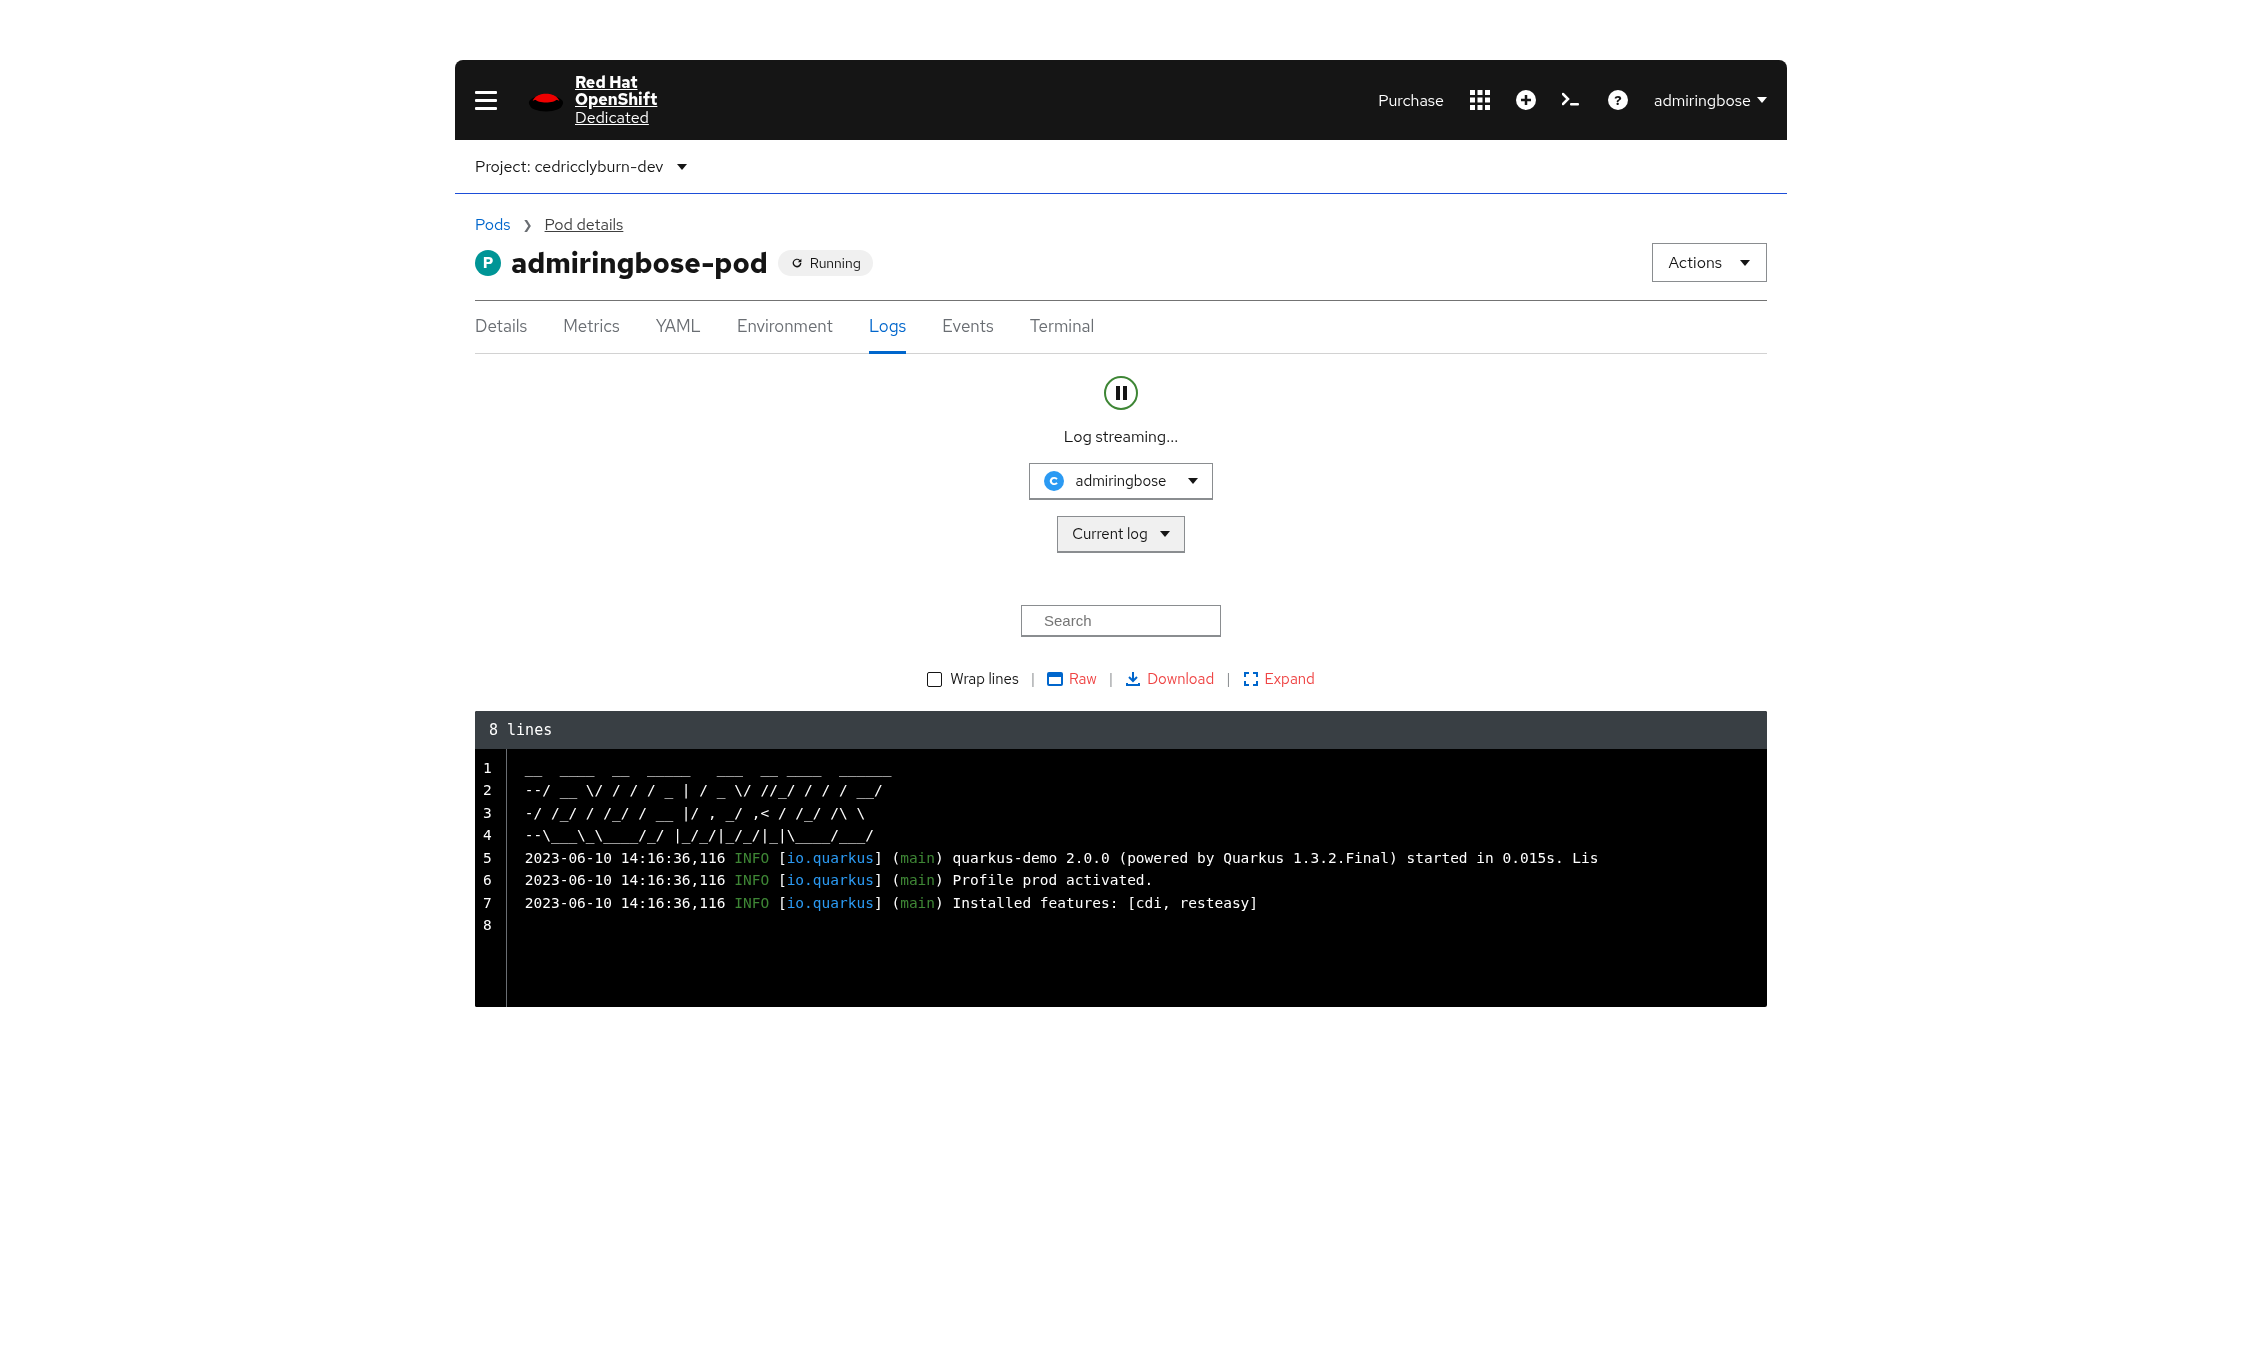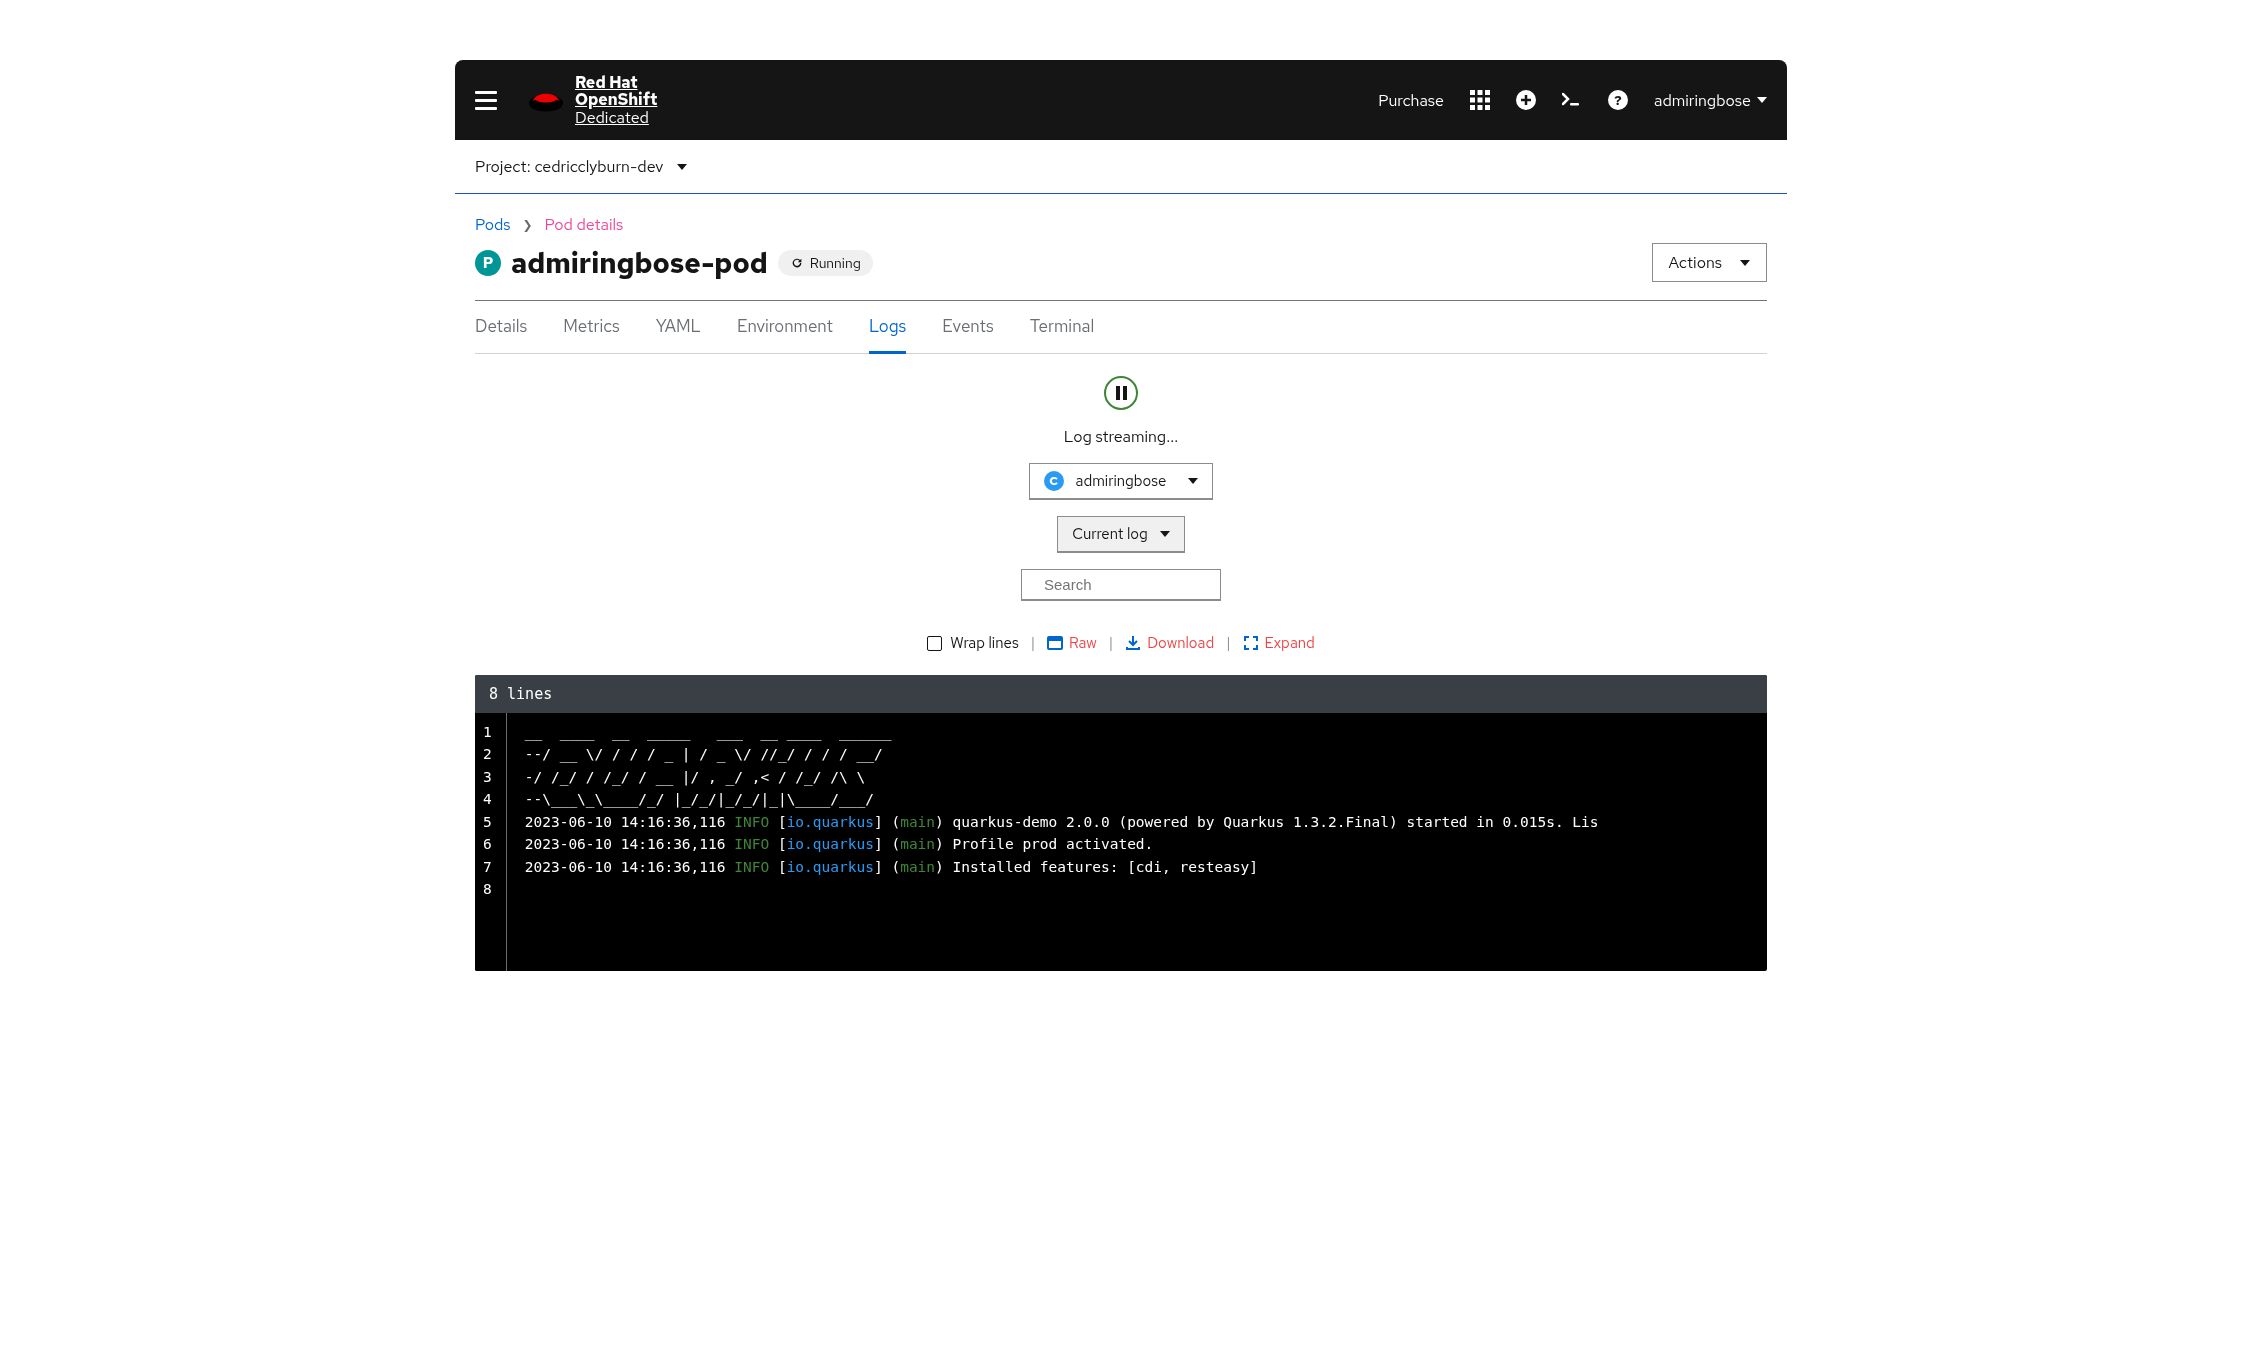--- a/index.html
+++ b/index.html
@@ -25,21 +25,21 @@
 
   
   .project-bar { background:#fff; border-bottom: 1px solid #1d4ed8; padding: 16px 20px; font-size: 16px; display:flex; align-items:center; gap:14px; }
   .project-bar .caret-down { border-top-color:#151515; }
 
   
   .content { padding: 0 20px; }
   .breadcrumbs { padding: 20px 0 8px; font-size: 16px; display:flex; align-items:center; gap:12px; }
   .breadcrumbs a { color: #0066cc; text-decoration: none; cursor:pointer; }
   .breadcrumbs .sep { color:#6a6e73; font-size:12px; }
-  .breadcrumbs .current { color:#ec4899; }
+  .breadcrumbs .current { color:#404040;text-decoration:underline; }
 
   .heading-row { display:flex; align-items:center; justify-content:space-between; padding-bottom: 18px; }
   .heading-left { display:flex; align-items:center; gap:10px; }
   .res-badge { width:26px; height:26px; border-radius:50%; background:#009596; color:#fff; display:flex; align-items:center; justify-content:center; font-weight:700; font-size:15px; }
   .page-title { font-size: 28px; font-weight:700; }
   .status-pill { background:#f0f0f0; border-radius: 14px; padding: 4px 12px; display:flex; align-items:center; gap:6px; font-size:14px; color:#151515; }
   .status-pill svg { width:14px; height:14px; }
 
   .actions-btn { border:1px solid #8a8d90; background:#fff; padding:8px 16px; font-size:16px; display:flex; align-items:center; gap:18px; cursor:pointer; }
 
@@ -50,21 +50,21 @@
 
   
   .log-toolbar { display:flex; align-items:center; padding:22px 0; gap:16px;flex-direction:column; }
   .pause-btn { width:34px; height:34px; border:2px solid #3e8635; border-radius:50%; display:flex; align-items:center; justify-content:center; cursor:pointer; }
   .pause-btn .bars { display:flex; gap:3px; }
   .pause-btn .bars span { width:4px; height:14px; background:#151515; }
   .stream-label { font-size:16px; }
   .select { border:1px solid #8a8d90; border-bottom:2px solid #8a8d90; background:#fff; padding:7px 14px; display:flex; align-items:center; gap:12px; font-size:15px; cursor:pointer; }
   .select.grey { background:#f0f0f0; }
   .cont-badge { width:20px; height:20px; border-radius:50%; background:#2b9af3; color:#fff; font-size:12px; font-weight:700; display:flex; align-items:center; justify-content:center; }
-  .search-box { border:1px solid #8a8d90; border-bottom:2px solid #8a8d90; display:flex; align-items:center; padding:6px 12px; width:200px; }
+  .search-box { border:1px solid #8a8d90; border-bottom:2px solid #8a8d90; display:flex; align-items:center; padding:6px 12px; width:200px;margin-top:36px; }
   .search-box input { border:none; outline:none; font-size:15px; flex:1; background:transparent; }
   .search-box svg { width:15px; height:15px; margin-right:10px; opacity:.6; }
   .toolbar-spacer { flex:1; }
   .tool-right { display:flex; align-items:center; gap:12px; font-size:15px; }
   .tool-right .divider { color:#8a8d90; }
   .tool-link { color:#ef4444; display:flex; align-items:center; gap:6px; cursor:pointer; }
   .tool-link svg { width:16px; height:16px; }
   .wrap-chk { display:flex; align-items:center; gap:8px; cursor:pointer; }
   .wrap-chk .box { width:15px; height:15px; border:1px solid #151515; border-radius:2px; }
 

